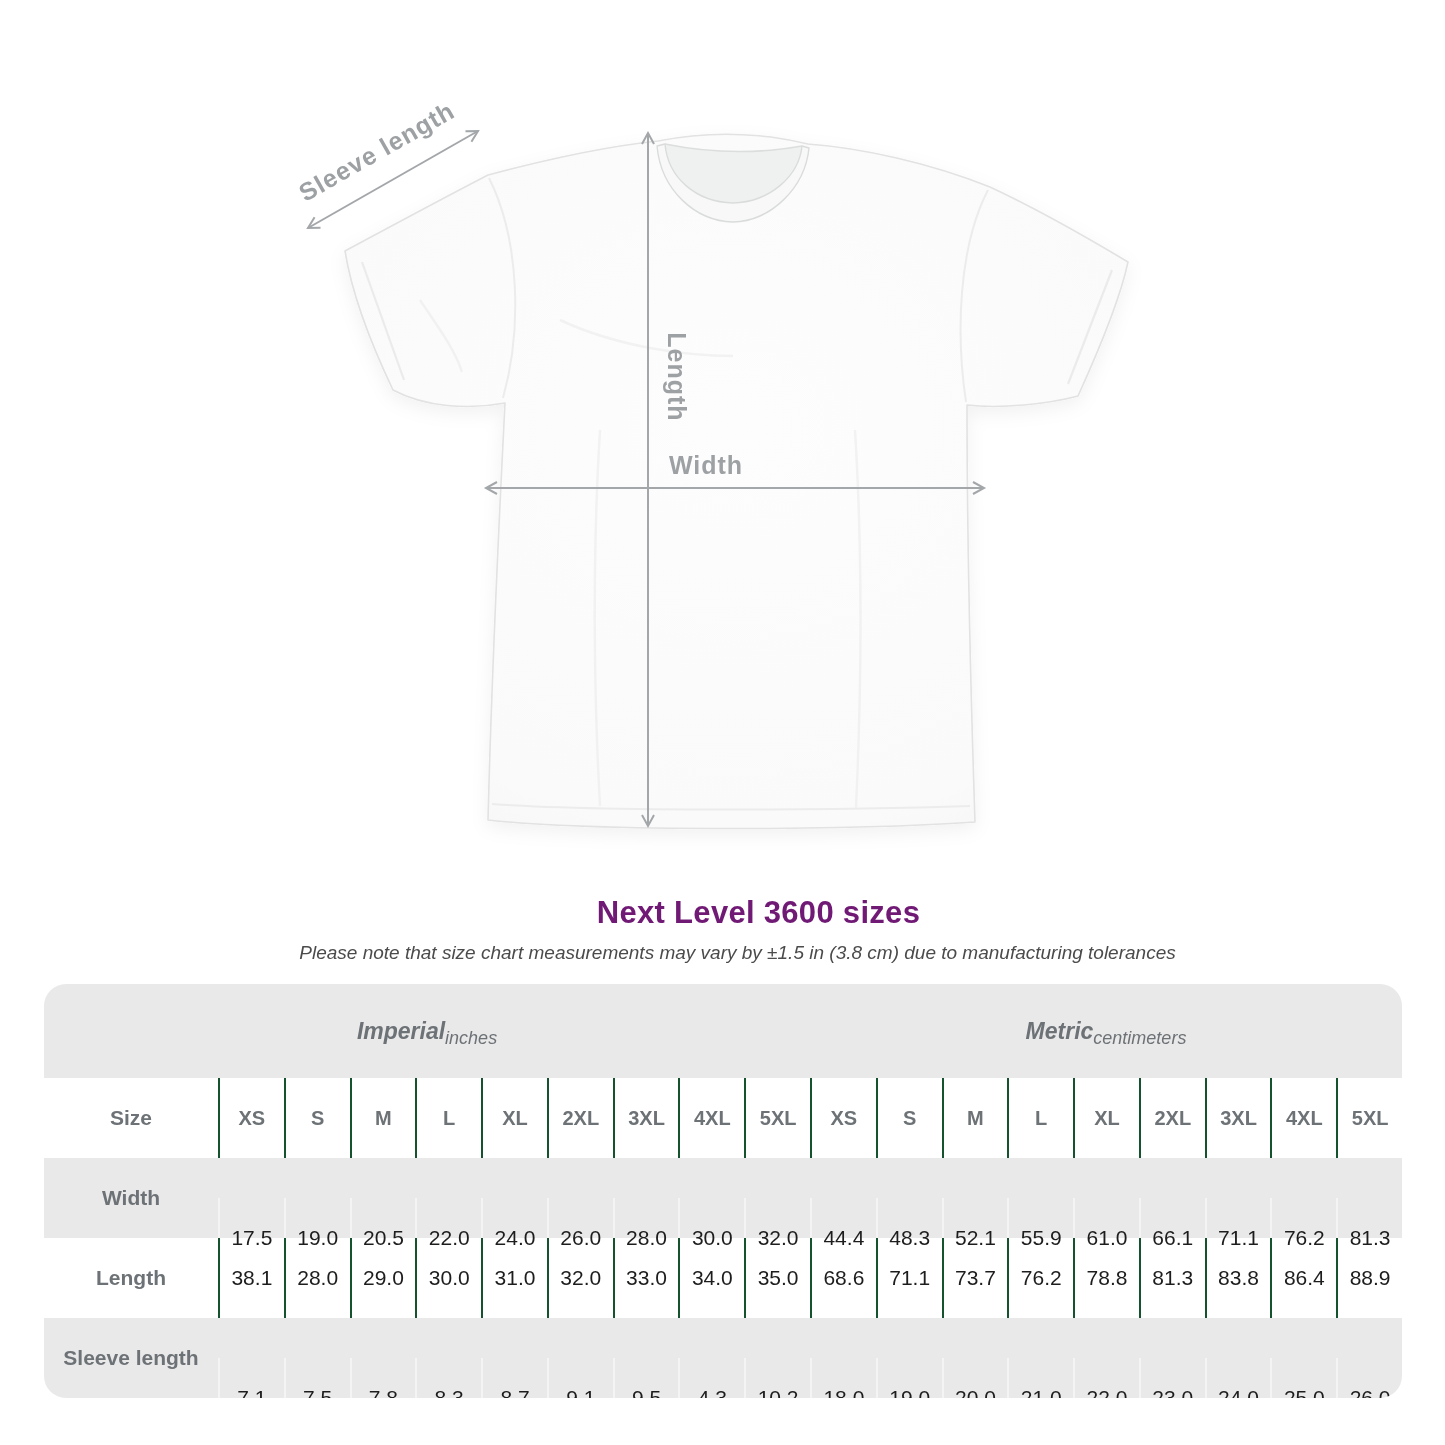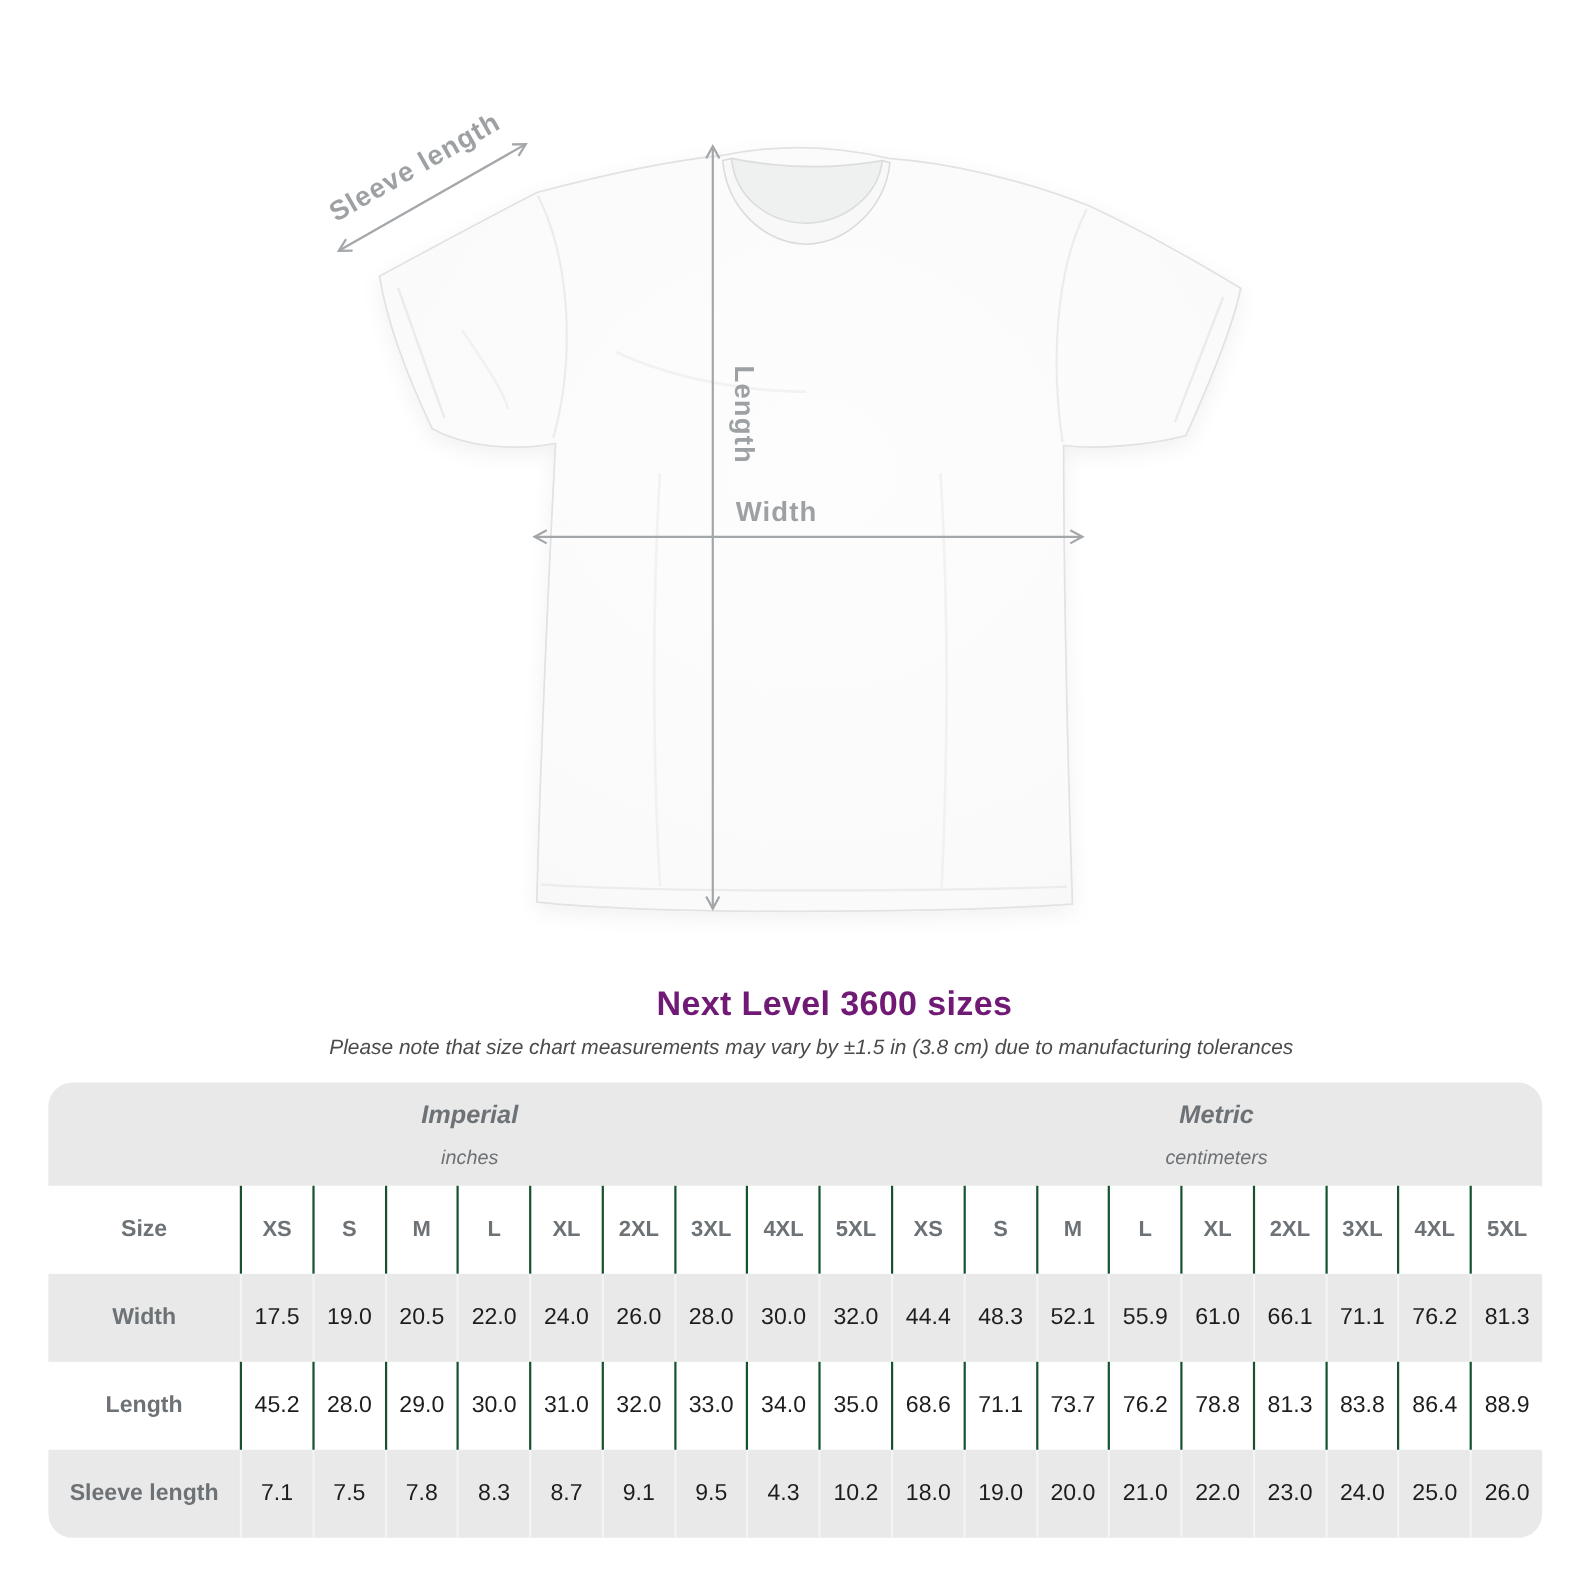--- a/index.html
+++ b/index.html
@@ -19,32 +19,32 @@
   .tolerance-note{
     position:absolute;left:0;top:942px;width:1445px;text-align:center;
     font-size:19px;font-style:italic;color:#4b4b4b;padding-left:15px;
   }
   
   .size-table{position:absolute;left:44px;top:984px;width:1358px;}
   .band{
     display:grid;grid-template-columns:766px 592px;height:94px;
     background:#e9e9e9;border-radius:22px 22px 0 0;
   }
-  .band-cell{display:flex;flex-direction:column;align-items:center;justify-content:center;color:#6d7276;}
+  .band-cell{display:flex;flex-direction:row;align-items:center;justify-content:center;color:#6d7276;}
   .g-name{font-size:23px;font-weight:bold;font-style:italic;}
   .g-unit{font-size:18px;font-style:italic;margin-top:15px;}
   .trow{display:grid;grid-template-columns:174px repeat(18,1fr);height:80px;}
   .trow.gray{background:#e9e9e9;}
   .trow.last{border-radius:0 0 22px 22px;overflow:hidden;}
   .cell{display:flex;align-items:center;justify-content:center;
     font-size:21px;color:#1d1d1d;height:100%;}
   .cell.rowlabel{font-weight:bold;color:#6d7276;}
   .cell.colhead{font-weight:bold;color:#6d7276;font-size:20px;}
   .trow.white .cell + .cell{border-left:2px solid #14532d;}
-  .trow.gray  .cell + .cell{border-left:2px solid #f4f4f4;}
+  .trow.gray  .cell + .cell{border-left:2px solid #f4f4f4;margin-top:40px;}
 </style>
 </head>
 <body>
 
 <div class="stage">
 
   <svg class="shirt-svg" viewBox="250 88 950 790">
     <defs>
       <marker id="arrV" viewBox="-13 -8 17 16" refX="0" refY="0" markerWidth="17" markerHeight="16" markerUnits="userSpaceOnUse" orient="auto-start-reverse">
         <path d="M-11,-6 L0,0 L-11,6" fill="none" stroke="#a4a7aa" stroke-width="2"></path>
@@ -163,21 +163,21 @@
           <div class="cell value">52.1</div>
           <div class="cell value">55.9</div>
           <div class="cell value">61.0</div>
           <div class="cell value">66.1</div>
           <div class="cell value">71.1</div>
           <div class="cell value">76.2</div>
           <div class="cell value">81.3</div>
         </div>
         <div class="trow white">
           <div class="cell rowlabel">Length</div>
-          <div class="cell value">45.2</div>
+          <div class="cell value">38.1</div>
           <div class="cell value">28.0</div>
           <div class="cell value">29.0</div>
           <div class="cell value">30.0</div>
           <div class="cell value">31.0</div>
           <div class="cell value">32.0</div>
           <div class="cell value">33.0</div>
           <div class="cell value">34.0</div>
           <div class="cell value">35.0</div>
           <div class="cell value">68.6</div>
           <div class="cell value">71.1</div>

